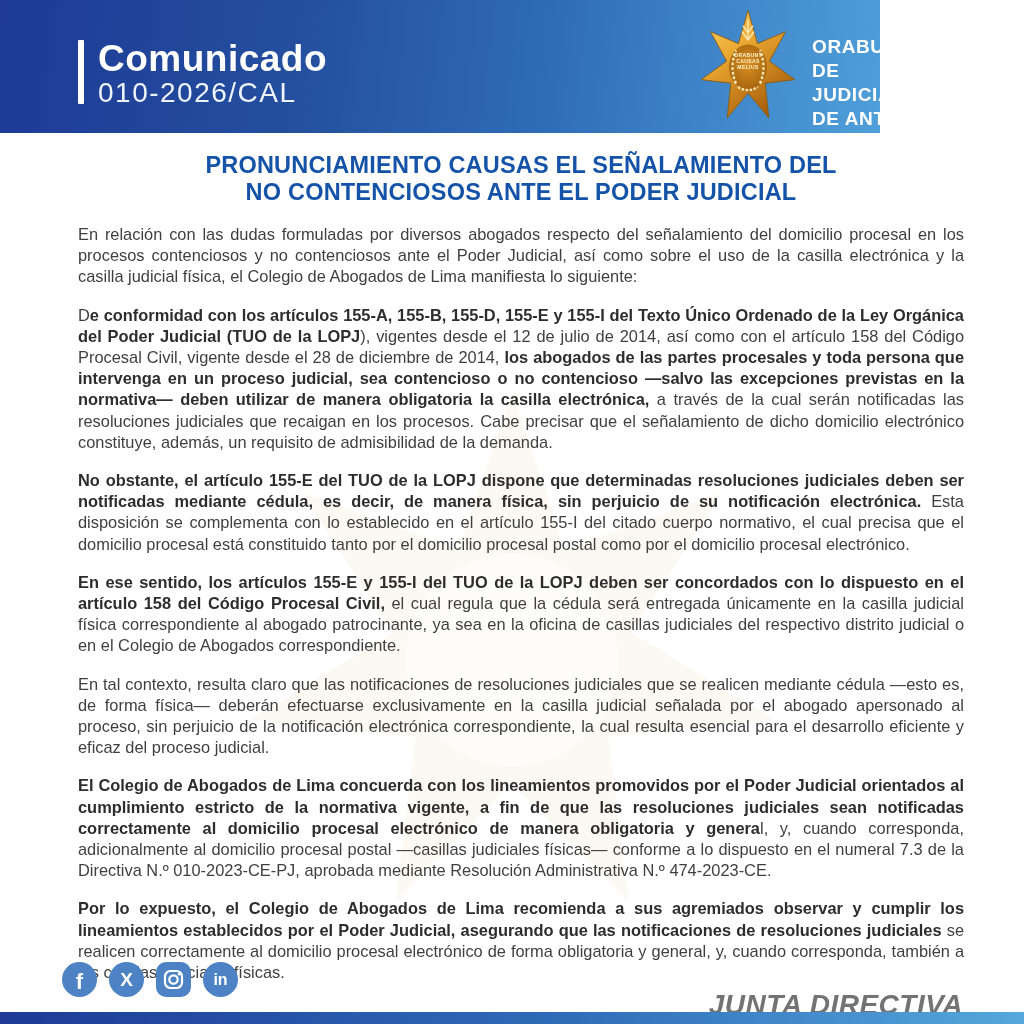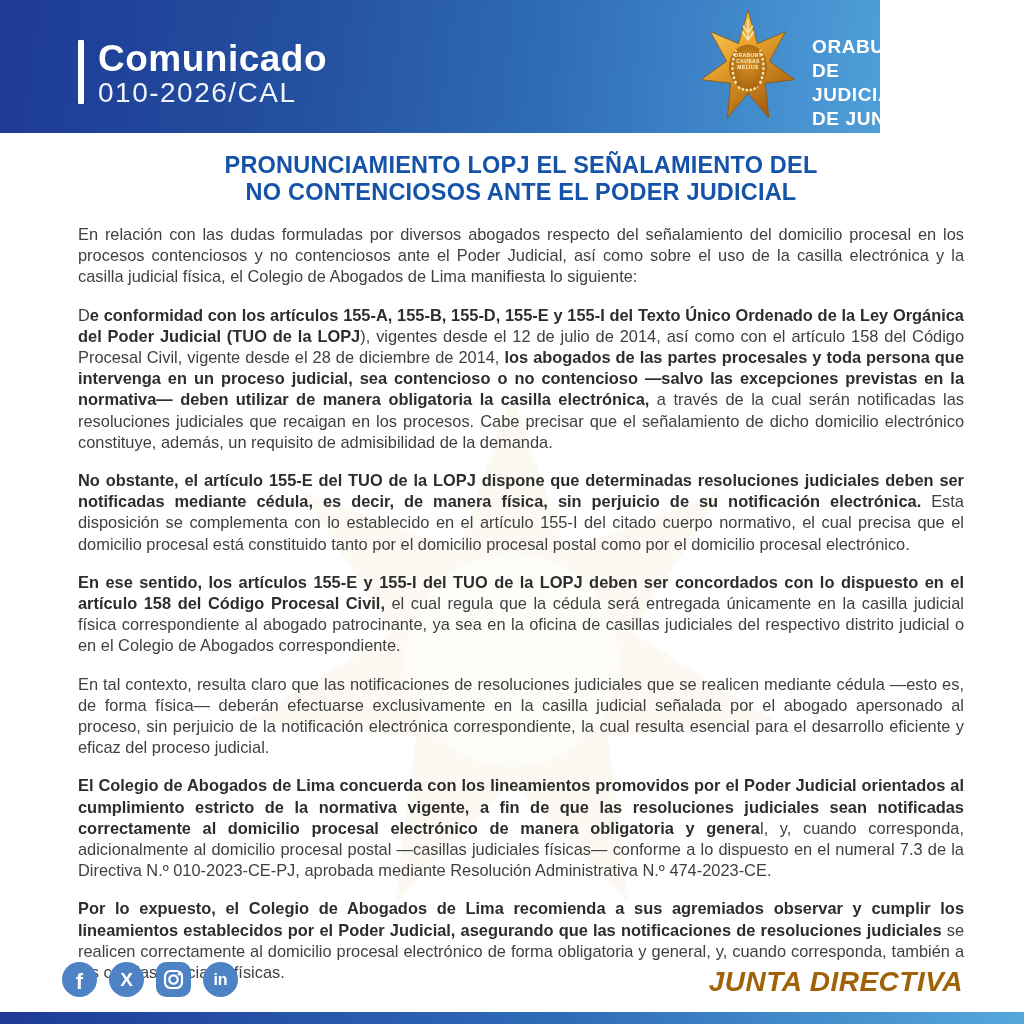--- a/index.html
+++ b/index.html
@@ -40,21 +40,21 @@
 
   
   .social-row { position: absolute; left: 62px; top: 962px; display: flex; gap: 12px; }
   .social-badge { width: 35px; height: 35px; background: #4d82c4; color: #ffffff;
                   display: flex; align-items: center; justify-content: center; cursor: pointer; }
   .round { border-radius: 50%; }
   .squircle { border-radius: 10px; }
   .fb-glyph { font-weight: 700; font-size: 22px; line-height: 1; transform: translateY(2px); }
   .x-glyph  { font-weight: 800; font-size: 19px; line-height: 1; }
   .in-glyph { font-weight: 800; font-size: 16px; line-height: 1; }
-  .signature { position: absolute; right: 61px; top: 966px; color: #a16207; font-weight: 800;
+  .signature { position: absolute; right: 61px; top: 989px; color: #737373; font-weight: 800;
                font-style: italic; font-size: 28px; letter-spacing: 0.5px; }
 
   .bottom-bar { position: absolute; bottom: 0; left: 0; width: 1024px; height: 12px;
     background: linear-gradient(90deg, #1e3a96 0%, #2f6cb8 55%, #55a7dc 100%); }
 </style>
 </head>
 <body>
 
 <div class="header">
   <div class="header-left">
@@ -88,34 +88,34 @@
     <div class="motto">
       <div>ORABUNT</div>
       <div>CAUSAS</div>
       <div>MELIUS</div>
     </div>
   </div>
 
   <div class="org-name">
     <div>ORABUNT</div>
     <div>DE JUDICIAL</div>
-    <div>DE JUNTA</div>
+    <div>DE ANTE</div>
   </div>
 </div>
 
 <div class="watermark">
   <svg viewBox="0 0 100 100">
     <polygon points="50,2 59.5,30.2 87.5,20.1 71.4,45.1 96.8,60.7 67.2,63.7 70.8,93.2 50,72 29.2,93.2 32.8,63.7 3.2,60.7 28.6,45.1 12.5,20.1 40.5,30.2" fill="#c9a227"></polygon>
     <circle cx="50" cy="50" r="19" fill="#ffffff" opacity="0.5"></circle>
   </svg>
 </div>
 
 <div class="content">
   <h1 class="doc-title">
-    <div>PRONUNCIAMIENTO LOPJ EL SEÑALAMIENTO DEL</div>
+    <div>PRONUNCIAMIENTO CAUSAS EL SEÑALAMIENTO DEL</div>
     <div>NO CONTENCIOSOS ANTE EL PODER JUDICIAL</div>
   </h1>
 
   <p class="para"><span>En relación con las dudas formuladas por diversos abogados respecto del señalamiento del domicilio procesal en los procesos contenciosos y no contenciosos ante el Poder Judicial, así como sobre el uso de la casilla electrónica y la casilla judicial física, el Colegio de Abogados de Lima manifiesta lo siguiente:</span></p>
 
   <p class="para"><span>D</span><span class="b">e conformidad con los artículos 155-A, 155-B, 155-D, 155-E y 155-I del Texto Único Ordenado de la Ley Orgánica del Poder Judicial (TUO de la LOPJ</span><span>), vigentes desde el 12 de julio de 2014, así como con el artículo 158 del Código Procesal Civil, vigente desde el 28 de diciembre de 2014, </span><span class="b">los abogados de las partes procesales y toda persona que intervenga en un proceso judicial, sea contencioso o no contencioso —salvo las excepciones previstas en la normativa— deben utilizar de manera obligatoria la casilla electrónica, </span><span>a través de la cual serán notificadas las resoluciones judiciales que recaigan en los procesos. Cabe precisar que el señalamiento de dicho domicilio electrónico constituye, además, un requisito de admisibilidad de la demanda.</span></p>
 
   <p class="para"><span class="b">No obstante, el artículo 155-E del TUO de la LOPJ dispone que determinadas resoluciones judiciales deben ser notificadas mediante cédula, es decir, de manera física, sin perjuicio de su notificación electrónica. </span><span>Esta disposición se complementa con lo establecido en el artículo 155-I del citado cuerpo normativo, el cual precisa que el domicilio procesal está constituido tanto por el domicilio procesal postal como por el domicilio procesal electrónico.</span></p>
 
   <p class="para"><span class="b">En ese sentido, los artículos 155-E y 155-I del TUO de la LOPJ deben ser concordados con lo dispuesto en el artículo 158 del Código Procesal Civil, </span><span>el cual regula que la cédula será entregada únicamente en la casilla judicial física correspondiente al abogado patrocinante, ya sea en la oficina de casillas judiciales del respectivo distrito judicial o en el Colegio de Abogados correspondiente.</span></p>

